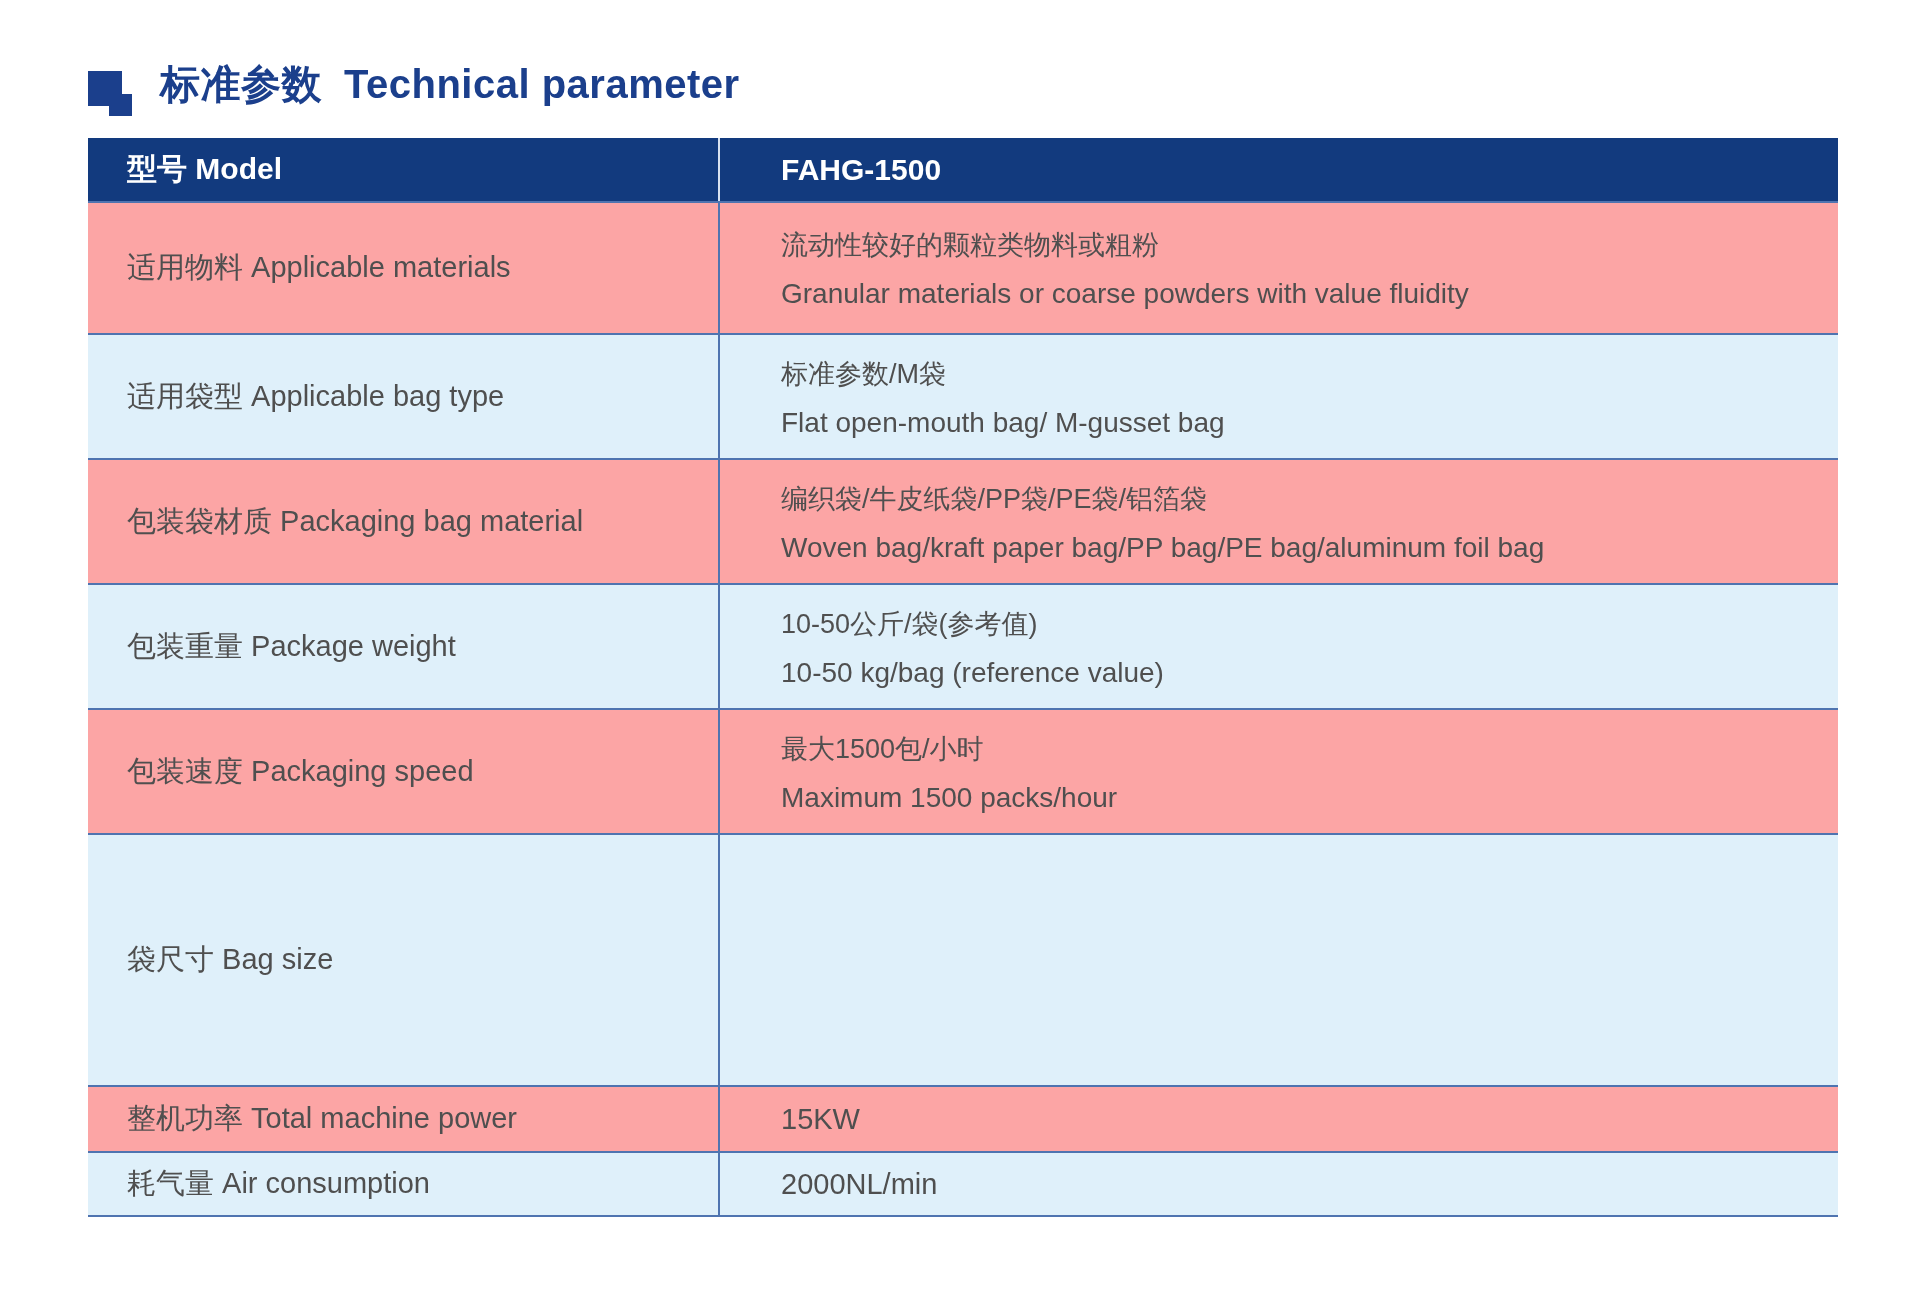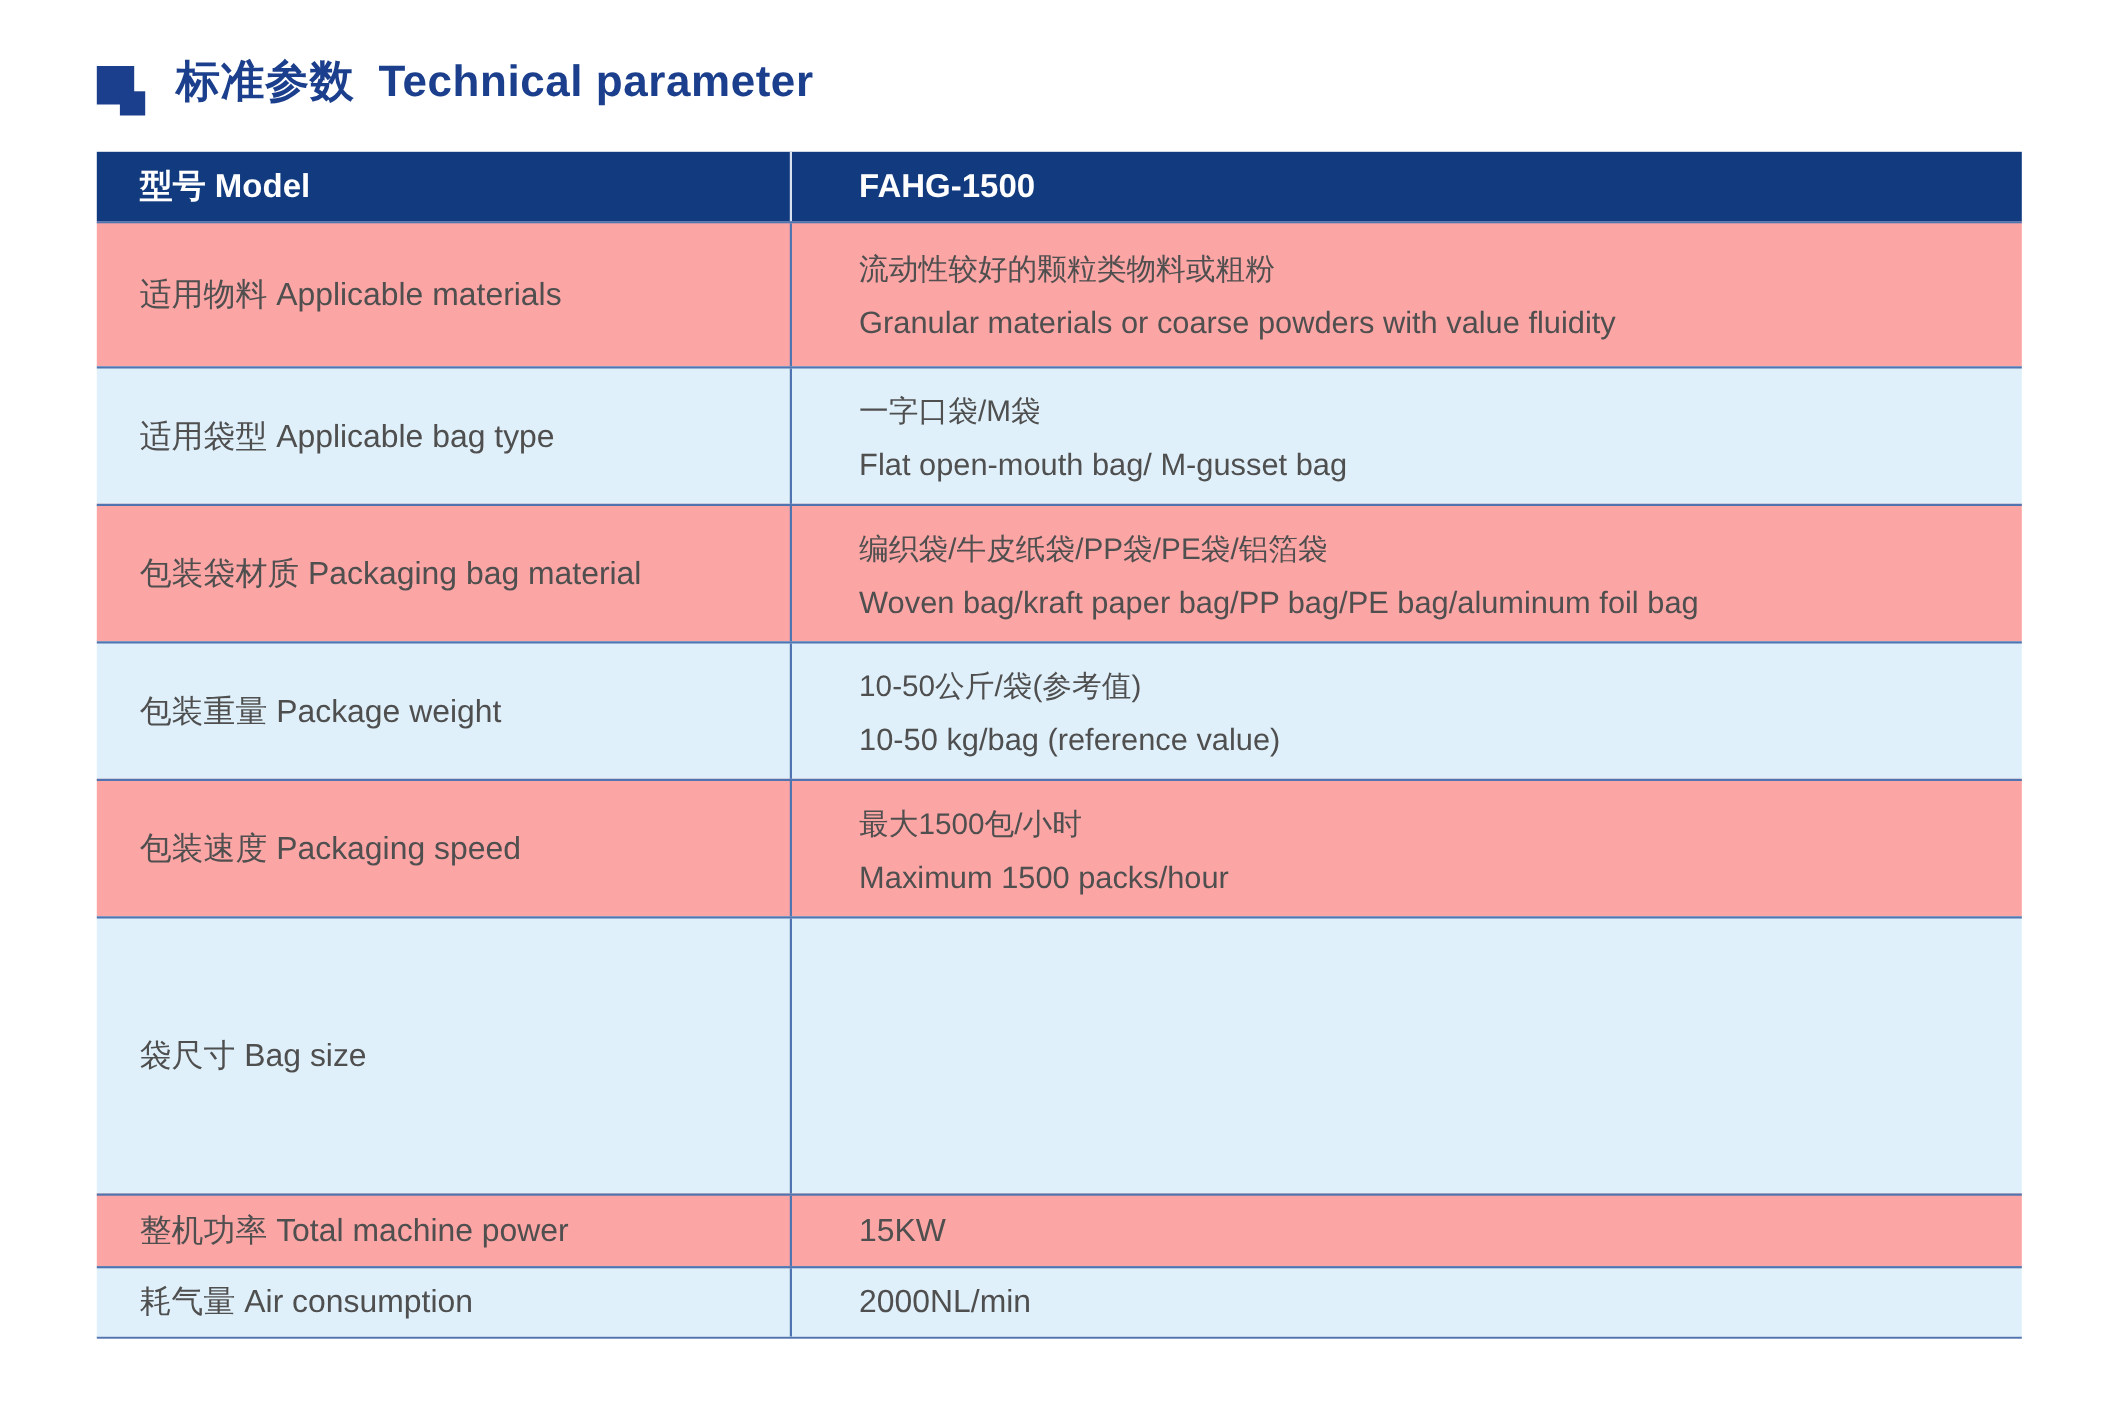--- a/index.html
+++ b/index.html
@@ -10,21 +10,21 @@
     --hdr-divider:#d8e1ef;
     --text:#4f4f4f;
   }
   *{margin:0;padding:0;box-sizing:border-box;}
   html,body{background:#ffffff;}
   body{
     width:1920px;height:1290px;position:relative;overflow:hidden;
     font-family:"Liberation Sans", sans-serif;color:var(--text);
   }
   
-  .title-wrap{position:absolute;left:88px;top:46px;display:flex;align-items:center;}
+  .title-wrap{position:absolute;left:88px;top:57px;display:flex;align-items:center;}
   .icon-blocks{position:relative;width:46px;height:48px;flex:0 0 auto;}
   .icon-blocks .big{position:absolute;left:0;top:10px;width:34px;height:35px;background:var(--title-blue);}
   .icon-blocks .small{position:absolute;left:21px;top:33px;width:23px;height:22px;background:var(--title-blue);}
   .page-title{margin-left:26px;font-size:40px;font-weight:bold;color:var(--title-blue);letter-spacing:0.5px;}
   .page-title .zh{margin-right:22px;}
   
   .spec-table{
     position:absolute;left:88px;top:138px;width:1750px;
     border-bottom:2px solid var(--line);
   }
@@ -82,21 +82,21 @@
     <div class="cell-label">适用物料 Applicable materials</div>
     <div class="cell-value">
       <span class="zh-line">流动性较好的颗粒类物料或粗粉</span>
       <span class="en-line">Granular materials or coarse powders with value fluidity</span>
     </div>
   </div>
 
   <div class="t-row row-light h-std">
     <div class="cell-label">适用袋型 Applicable bag type</div>
     <div class="cell-value">
-      <span class="zh-line">一字口袋/M袋</span>
+      <span class="zh-line">标准参数/M袋</span>
       <span class="en-line">Flat open-mouth bag/ M-gusset bag</span>
     </div>
   </div>
 
   <div class="t-row row-white h-std">
     <div class="cell-label">包装袋材质 Packaging bag material</div>
     <div class="cell-value">
       <span class="zh-line">编织袋/牛皮纸袋/PP袋/PE袋/铝箔袋</span>
       <span class="en-line">Woven bag/kraft paper bag/PP bag/PE bag/aluminum foil bag</span>
     </div>

